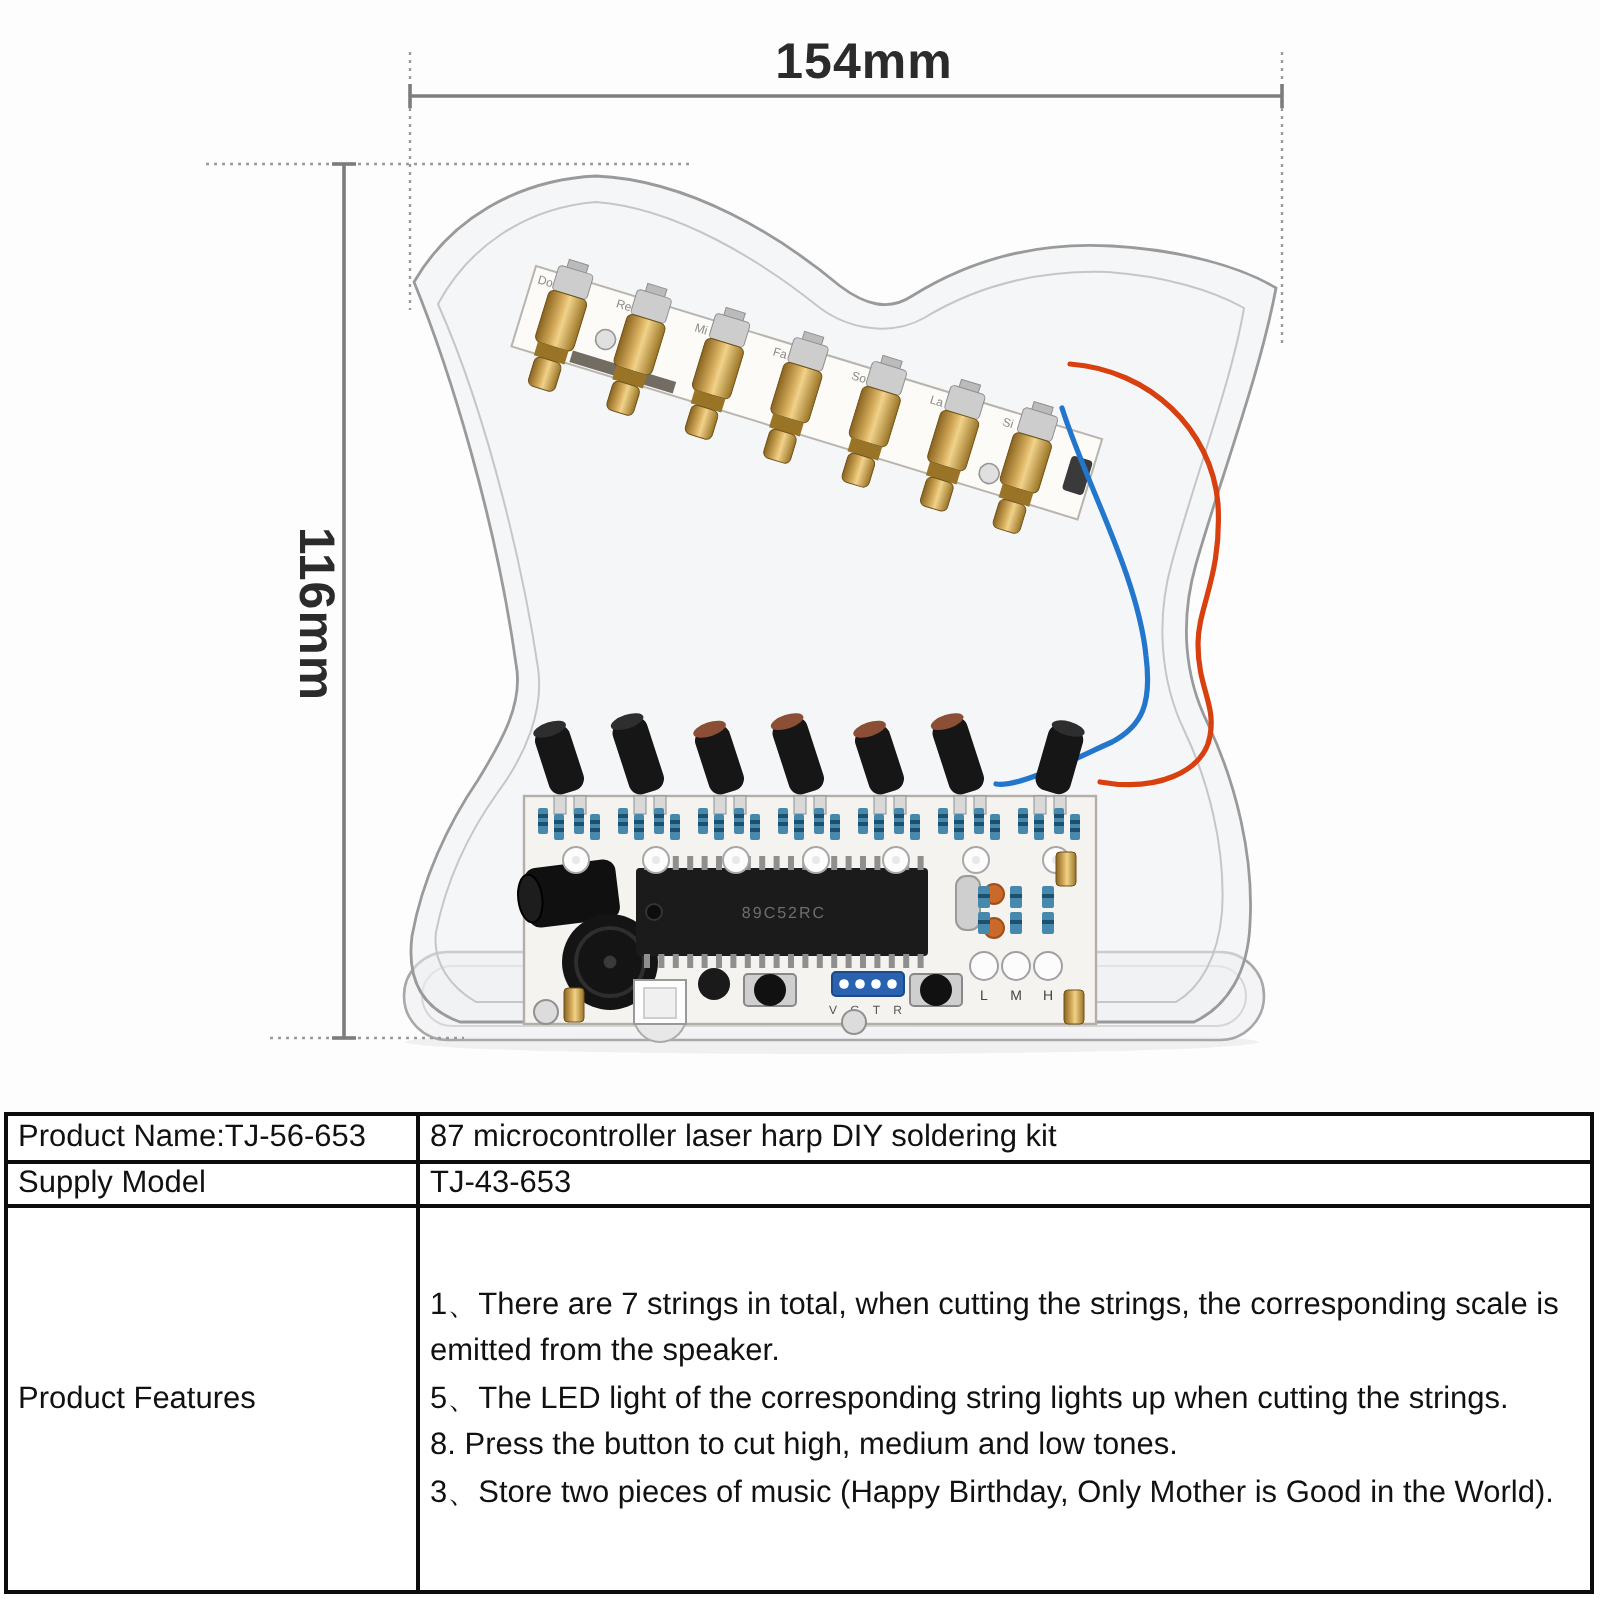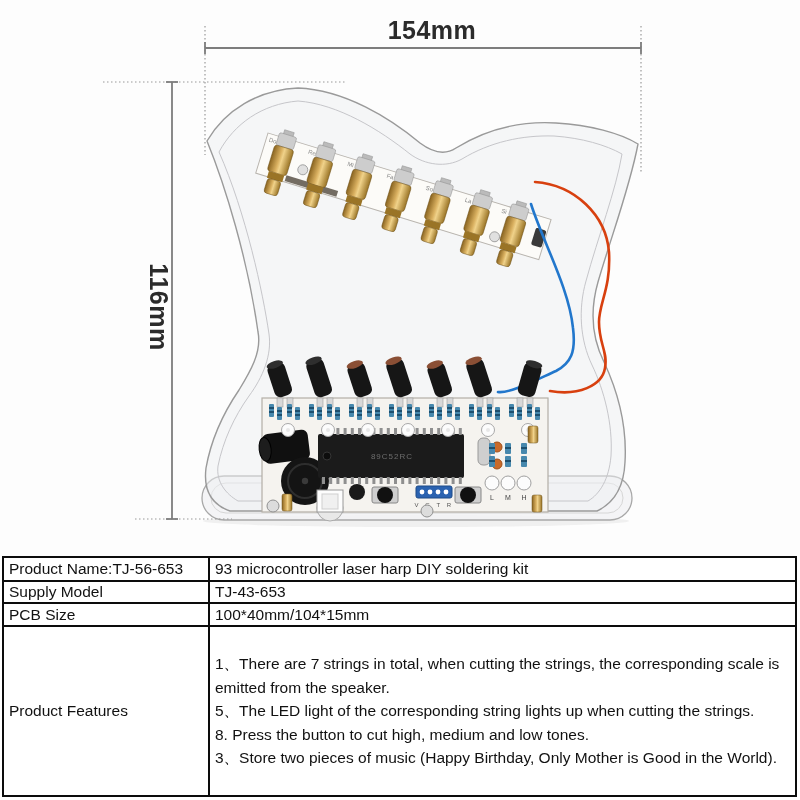--- a/index.html
+++ b/index.html
@@ -411,29 +411,25 @@
       <text transform="translate(150,307) rotate(90)" text-anchor="middle" class="dim-label">116mm</text>
     </g>
   </svg>
   </div>
 
   <div class="spec-wrap">
     <table class="spec">
       <tbody>
           <tr style="height:24px">
         <td class="lab">Product Name:TJ-56-653</td>
-        <td>93 microcontroller laser harp DIY soldering kit</td>
+        <td>87 microcontroller laser harp DIY soldering kit</td>
       </tr>
       <tr style="height:22px">
         <td class="lab">Supply Model</td>
         <td>TJ-43-653</td>
-      </tr>
-      <tr style="height:23px">
-        <td class="lab">PCB Size</td>
-        <td>100*40mm/104*15mm</td>
       </tr>
       <tr>
         <td class="lab">Product Features</td>
         <td class="featcell">
           <div class="feat">1、There are 7 strings in total, when cutting the strings, the corresponding scale is emitted from the speaker.</div>
           <div class="feat">5、The LED light of the corresponding string lights up when cutting the strings.</div>
           <div class="feat">8. Press the button to cut high, medium and low tones.</div>
           <div class="feat">3、Store two pieces of music (Happy Birthday, Only Mother is Good in the World).</div>
         </td>
       </tr>

